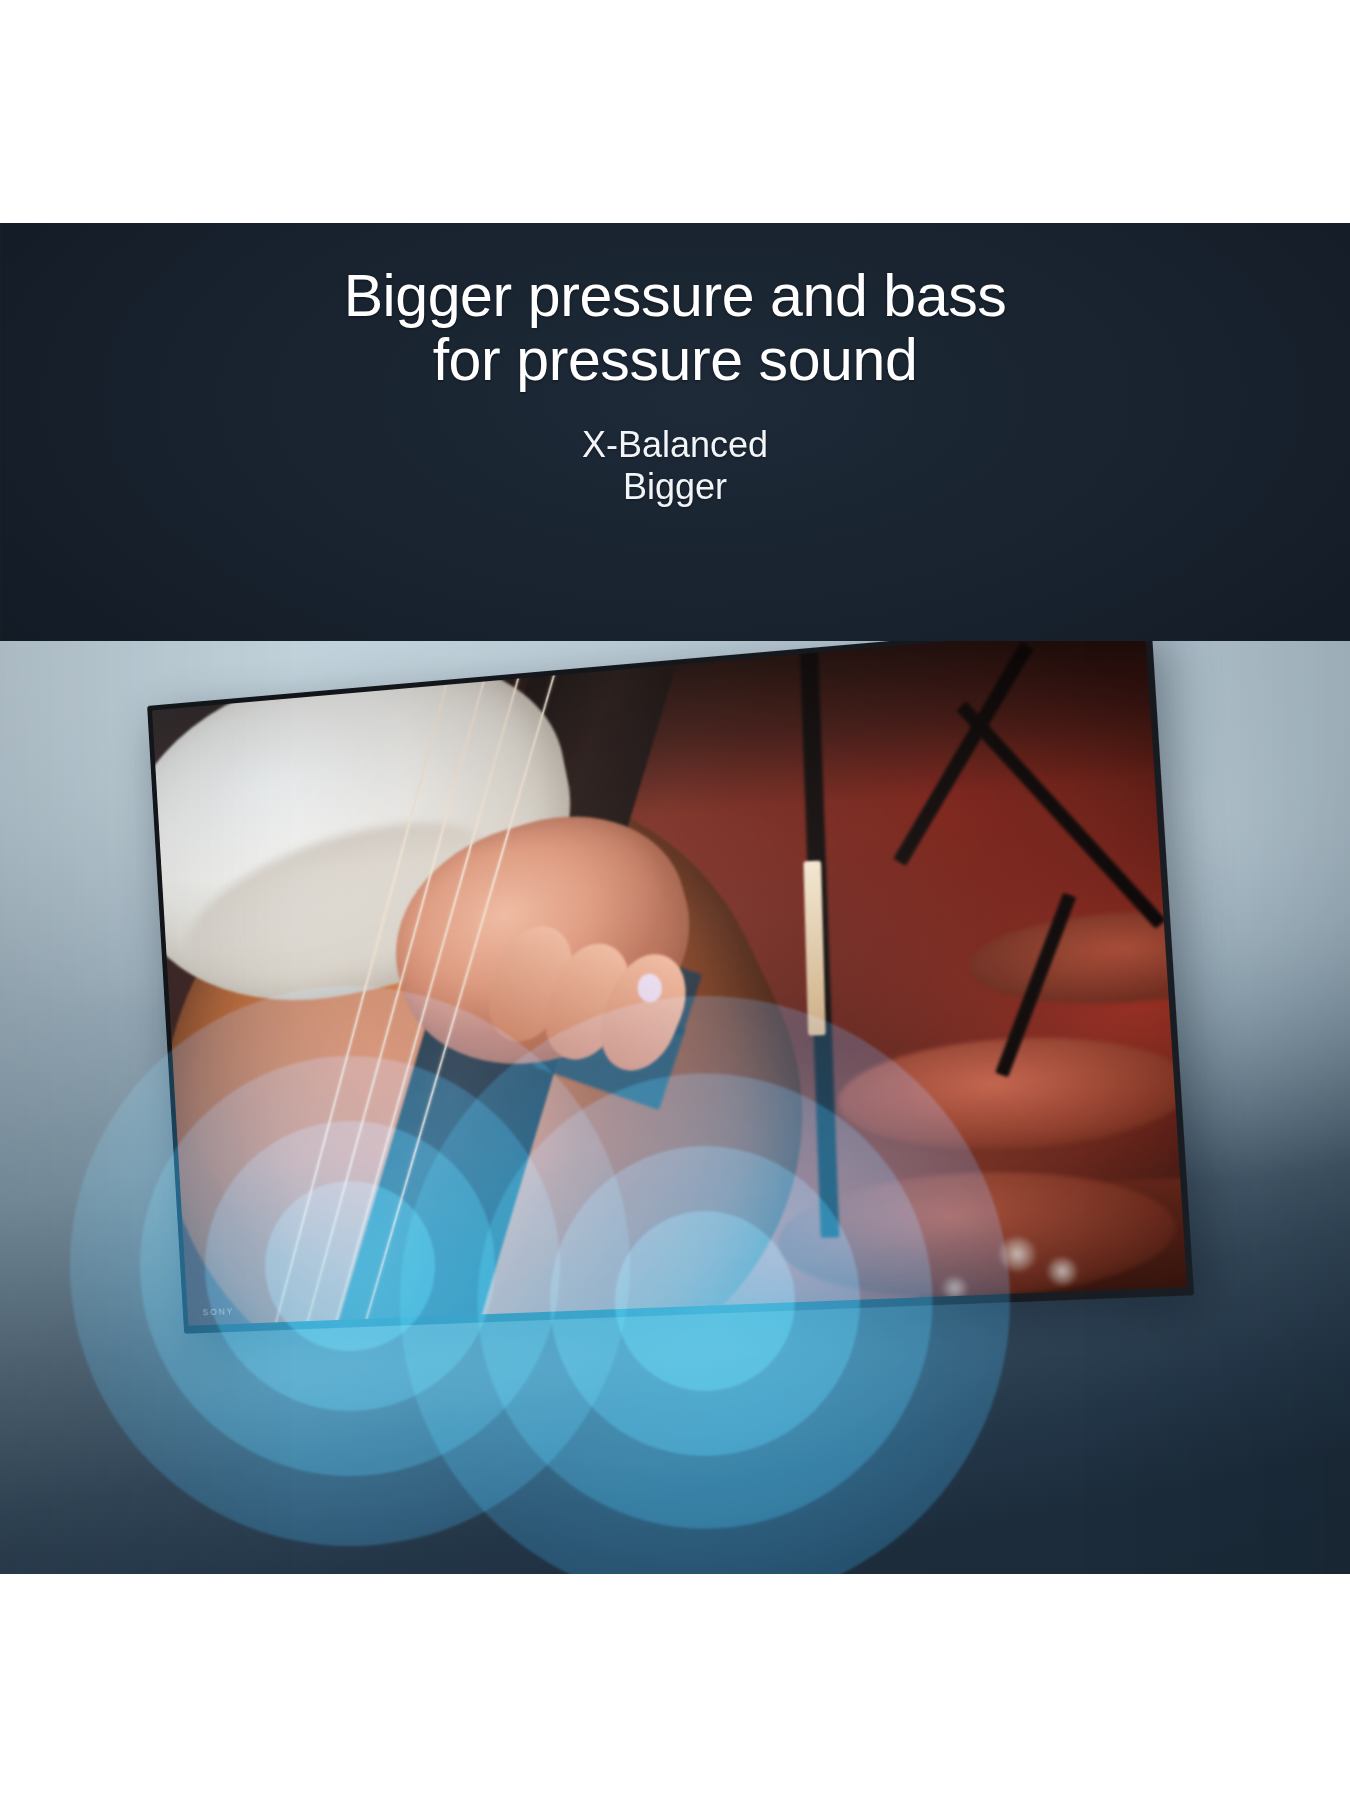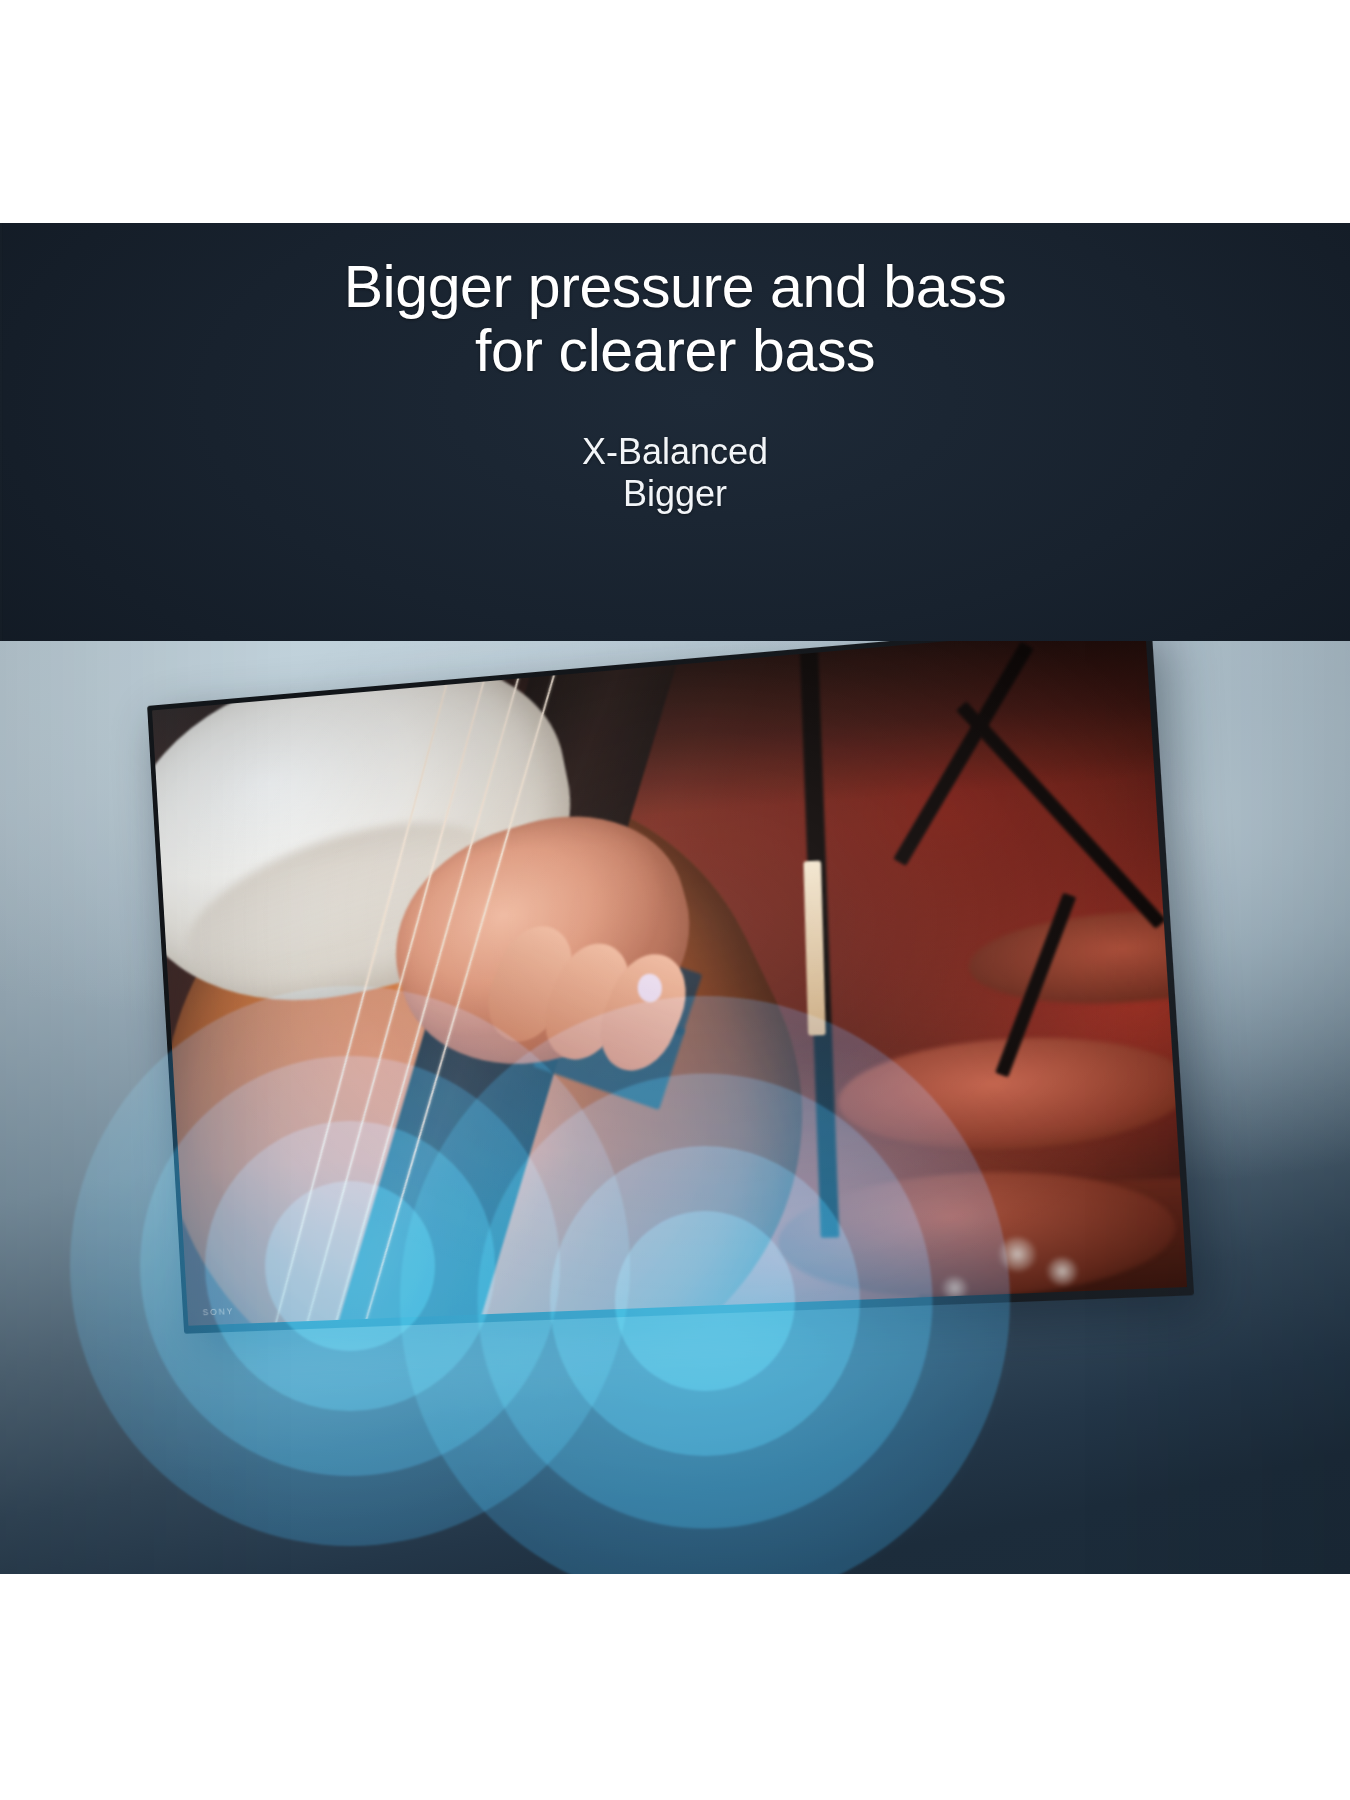--- a/index.html
+++ b/index.html
@@ -32,38 +32,38 @@
   }
   .headline-banner::after{
     
     content:"";
     position:absolute; inset:0;
     background:
       linear-gradient(90deg, rgba(255,255,255,.022) 0 2px, transparent 2px 26px),
       linear-gradient(90deg, rgba(0,0,0,.05) 0 3px, transparent 3px 47px);
     opacity:.55; pointer-events:none;
   }
-  .headline-inner{ position:relative; z-index:2; text-align:center; padding-top:32px; }
+  .headline-inner{ position:relative; z-index:2; text-align:center; padding-top:41px; }
 
   .headline{
     color:#ffffff;
     font-size:59px;
     line-height:64px;
     font-weight:400;
     letter-spacing:-0.4px;
     text-shadow:0 1px 3px rgba(0,0,0,.45);
   }
   .headline .ln{ display:block; }
 
   .subhead{
     color:#f2f5f8;
     font-size:36px;
     line-height:42px;
     font-weight:400;
-    margin-top:48px;
+    margin-top:32px;
     text-shadow:0 1px 3px rgba(0,0,0,.4);
   }
   .subhead .ln{ display:block; }
 
   
   .scene{
     position:absolute; left:0; top:641px; width:1350px; height:933px;
     overflow:hidden;
     background:
       radial-gradient(ellipse 1100px 520px at 20% 6%, #c2d3dc 0%, rgba(194,211,220,0) 62%),
@@ -303,21 +303,21 @@
 <body>
 
 <div id="page">
 
   <div class="white-band-top"></div>
 
   <div class="headline-banner">
     <div class="headline-inner">
       <div class="headline">
         <span class="ln">Bigger pressure and bass</span>
-        <span class="ln">for clearer bass</span>
+        <span class="ln">for pressure sound</span>
       </div>
       <div class="subhead">
         <span class="ln">X-Balanced</span>
         <span class="ln">Bigger</span>
       </div>
     </div>
   </div>
 
   <div class="scene">
 

